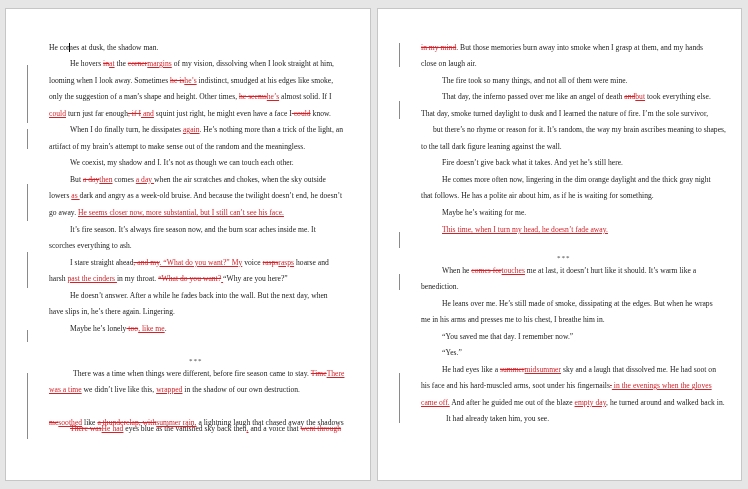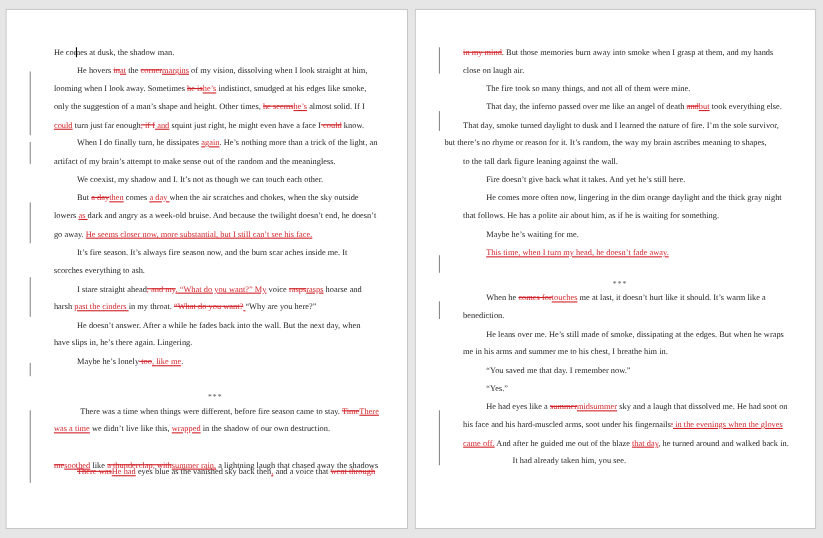--- a/index.html
+++ b/index.html
@@ -67,30 +67,30 @@
     <div class="changebar" style="left: 21px; top: 92px; height: 18px;"></div>
     <div class="changebar" style="left: 21px; top: 223px; height: 16px;"></div>
     <div class="changebar" style="left: 21px; top: 265px; height: 16px;"></div>
     <div class="changebar" style="left: 21px; top: 364px; height: 50px;"></div>
     <div class="sep" style="left: 179px; top: 245px;">***</div>
     <div class="line" style="left: 43px; top: 34px;"><span class="del">in my mind</span><span>. But those memories burn away into smoke when I grasp at them, and my hands</span></div>
     <div class="line" style="left: 43px; top: 50px;"><span>close on laugh air.</span></div>
     <div class="line" style="left: 64px; top: 67px;"><span>The fire took so many things, and not all of them were mine.</span></div>
     <div class="line" style="left: 64px; top: 83px;"><span>That day, the inferno passed over me like an angel of death </span><span class="del">and</span><span class="ins">but</span><span> took everything else.</span></div>
     <div class="line" style="left: 43px; top: 100px;"><span>That day, smoke turned daylight to dusk and I learned the nature of fire. I’m the sole survivor,</span></div>
-    <div class="line" style="left: 26px; top: 116px;"><span>but there’s no rhyme or reason for it. It’s random, the way my brain ascribes meaning to shapes,</span></div>
+    <div class="line" style="left: 55px; top: 116px;"><span>but there’s no rhyme or reason for it. It’s random, the way my brain ascribes meaning to shapes,</span></div>
     <div class="line" style="left: 43px; top: 133px;"><span>to the tall dark figure leaning against the wall.</span></div>
     <div class="line" style="left: 64px; top: 149px;"><span>Fire doesn’t give back what it takes. And yet he’s still here.</span></div>
     <div class="line" style="left: 64px; top: 166px;"><span>He comes more often now, lingering in the dim orange daylight and the thick gray night</span></div>
     <div class="line" style="left: 43px; top: 182px;"><span>that follows. He has a polite air about him, as if he is waiting for something.</span></div>
     <div class="line" style="left: 64px; top: 199px;"><span>Maybe he’s waiting for me.</span></div>
     <div class="line" style="left: 64px; top: 216px;"><span class="ins">This time, when I turn my head, he doesn’t fade away.</span></div>
     <div class="line" style="left: 64px; top: 257px;"><span>When he </span><span class="del">comes for</span><span class="ins">touches</span><span> me at last, it doesn’t hurt like it should. It’s warm like a</span></div>
     <div class="line" style="left: 43px; top: 273px;"><span>benediction.</span></div>
     <div class="line" style="left: 64px; top: 290px;"><span>He leans over me. He’s still made of smoke, dissipating at the edges. But when he wraps</span></div>
-    <div class="line" style="left: 43px; top: 306px;"><span>me in his arms and summer me to his chest, I breathe him in.</span></div>
+    <div class="line" style="left: 43px; top: 306px;"><span>me in his arms and presses me to his chest, I breathe him in.</span></div>
     <div class="line" style="left: 64px; top: 323px;"><span>“You saved me that day. I remember now.”</span></div>
     <div class="line" style="left: 64px; top: 339px;"><span>“Yes.”</span></div>
     <div class="line" style="left: 64px; top: 356px;"><span>He had eyes like a </span><span class="del">summer</span><span class="ins">midsummer</span><span> sky and a laugh that dissolved me. He had soot on</span></div>
     <div class="line" style="left: 43px; top: 372px;"><span>his face and his hard-muscled arms, soot under his fingernails</span><span class="del">.</span><span class="ins"> in the evenings when the gloves</span></div>
-    <div class="line" style="left: 43px; top: 389px;"><span class="ins">came off.</span><span> And after he guided me out of the blaze </span><span class="ins">that day</span><span>, he turned around and walked back in.</span></div>
-    <div class="line" style="left: 68px; top: 405px; padding-left: 20px;"><span>It had already taken him, you see.</span></div>
+    <div class="line" style="left: 43px; top: 389px;"><span class="ins">came off.</span><span> And after he guided me out of the blaze </span><span class="ins">empty day</span><span>, he turned around and walked back in.</span></div>
+    <div class="line" style="left: 48px; top: 405px; padding-left: 20px;"><span>It had already taken him, you see.</span></div>
   </div>
 
 </body></html>

